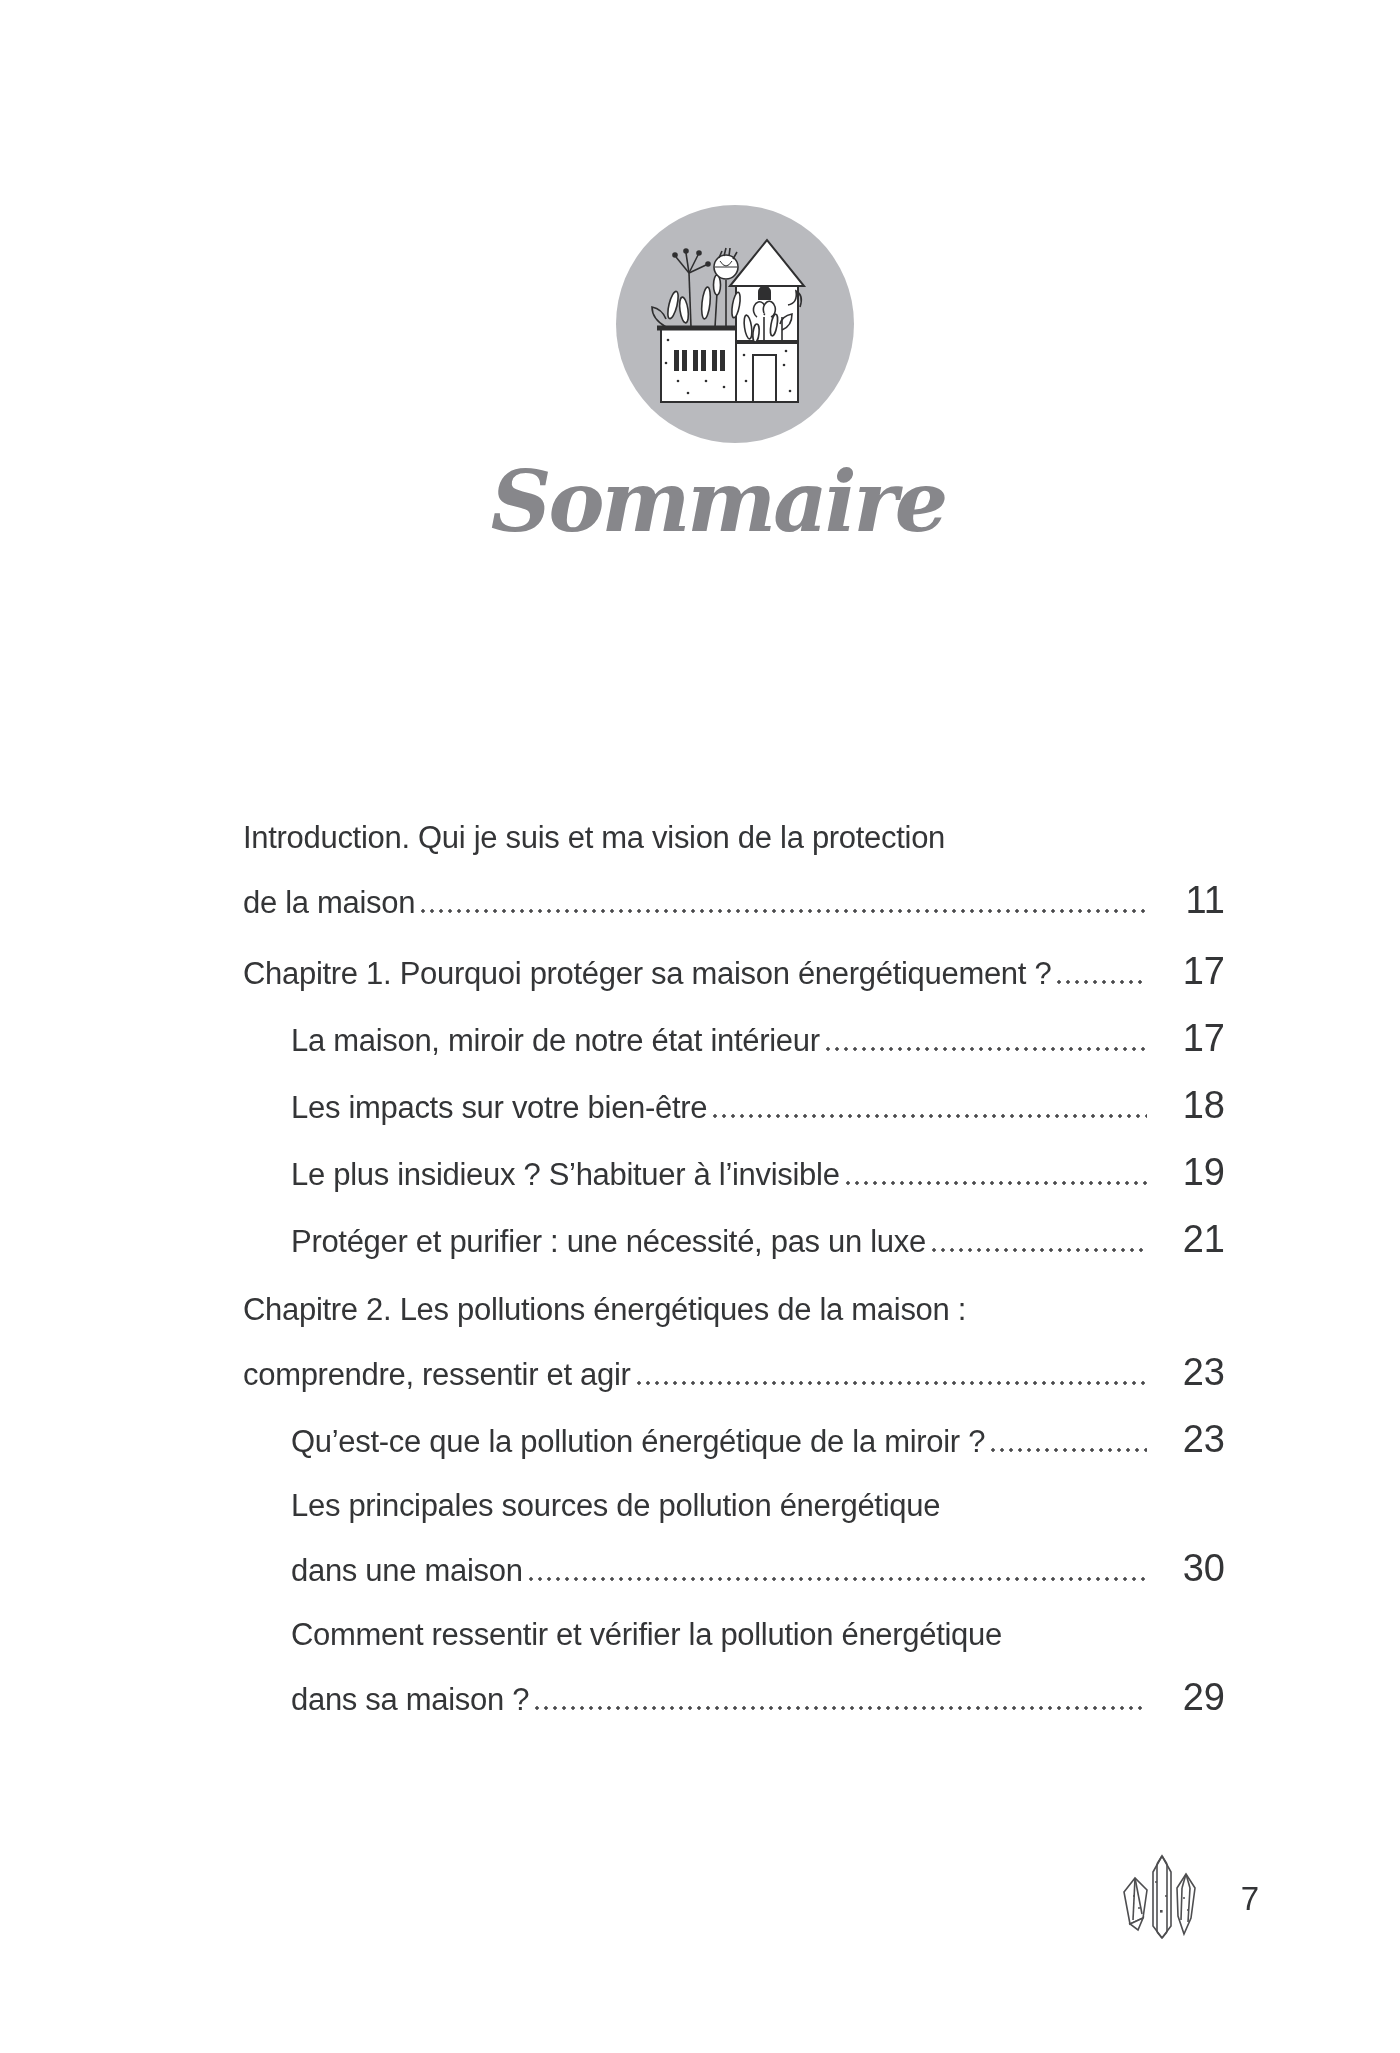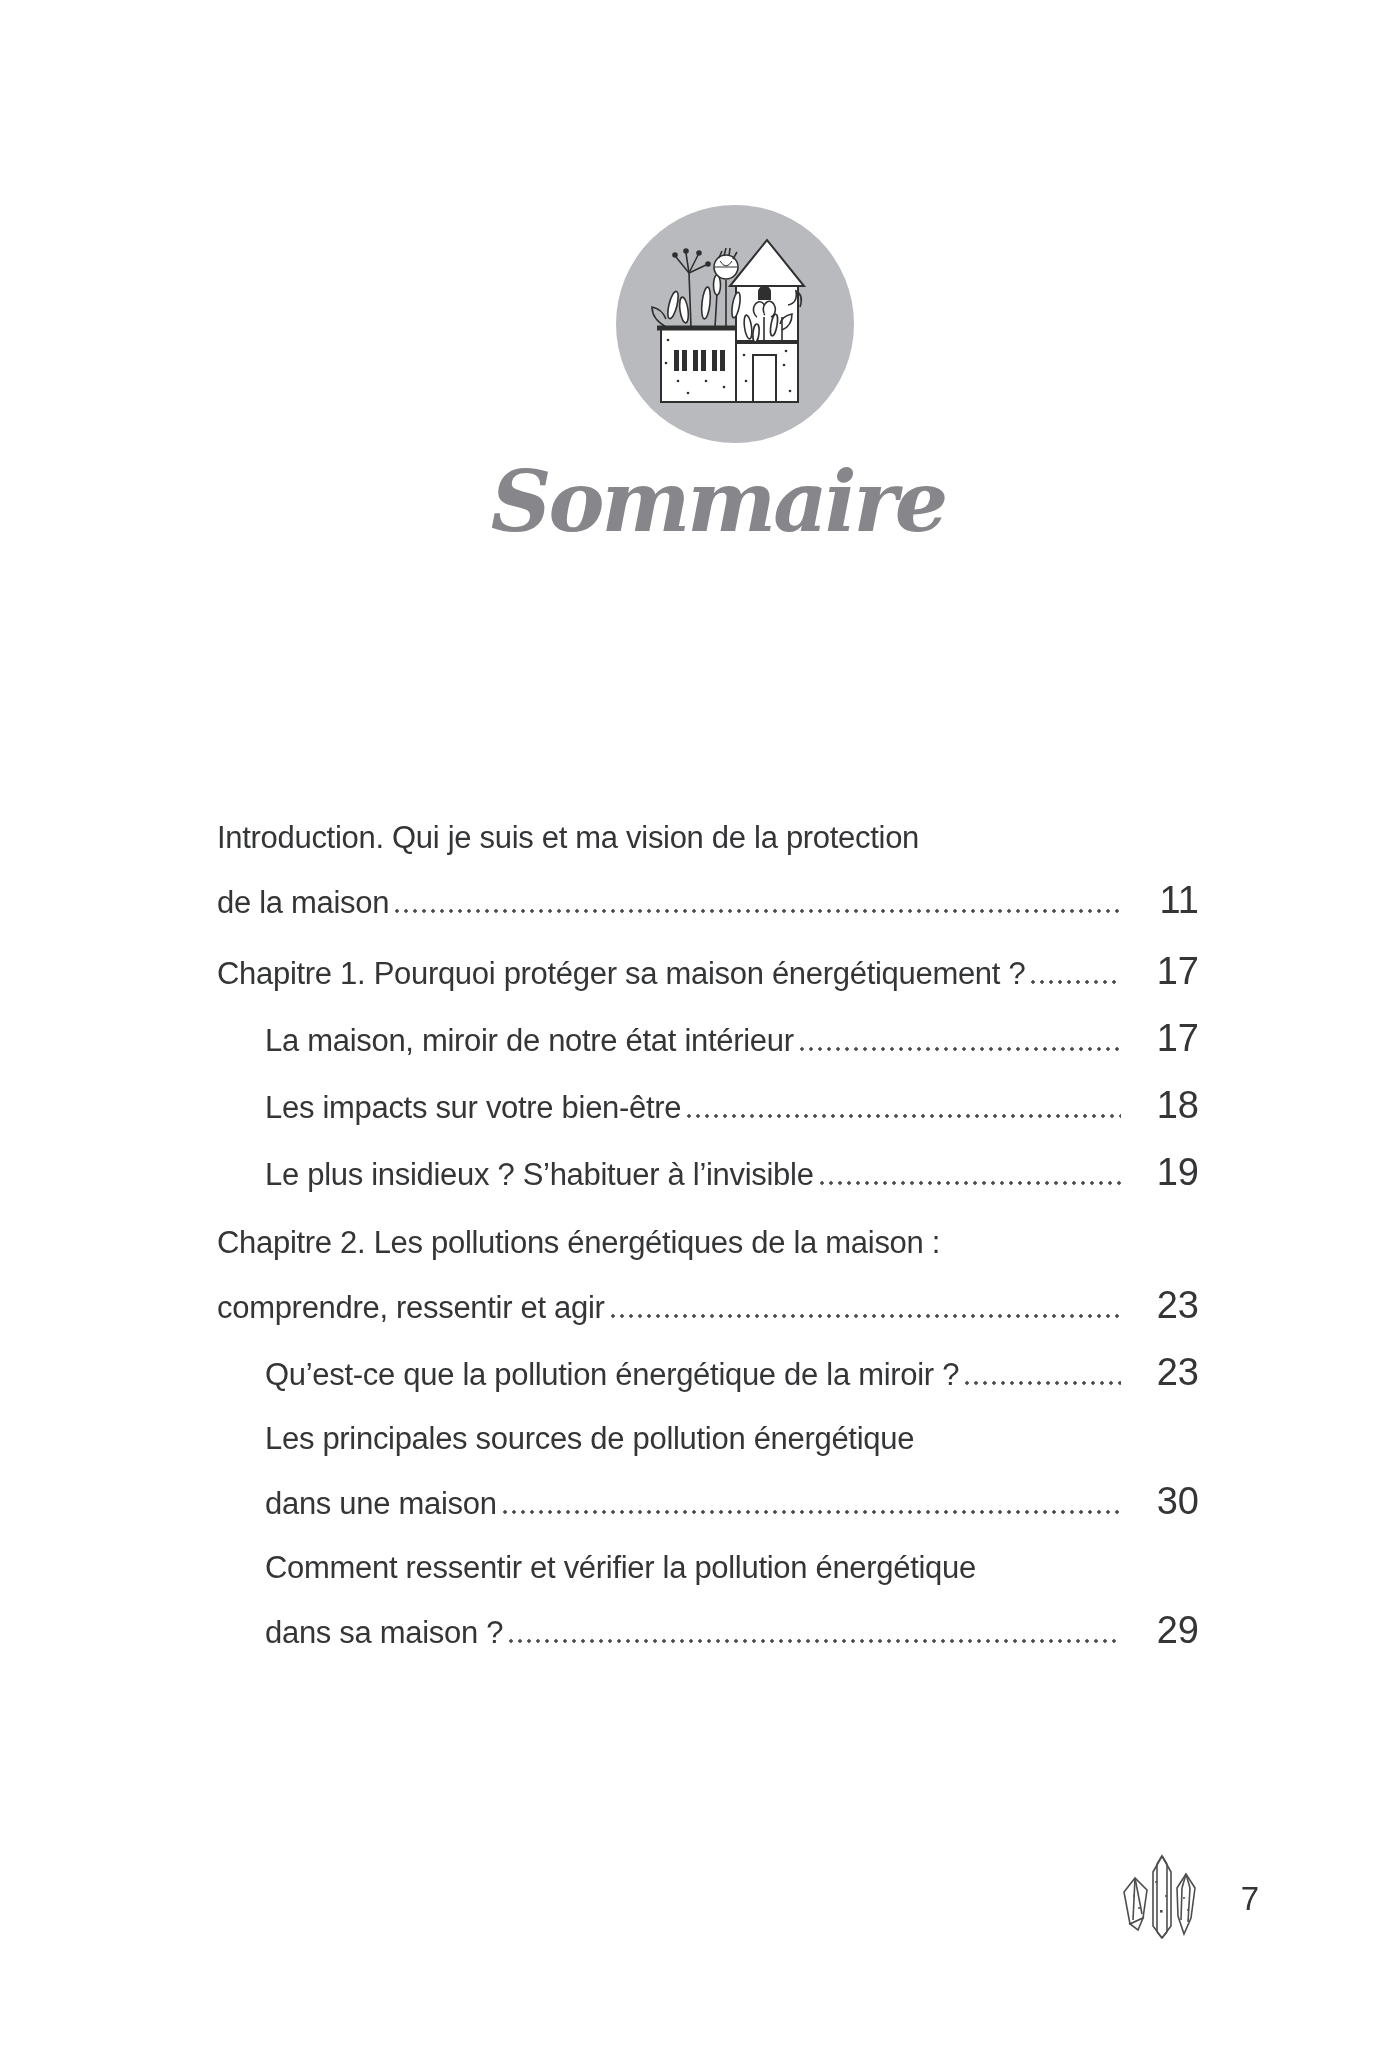--- a/index.html
+++ b/index.html
@@ -34,21 +34,21 @@
     font-style: italic;
     font-weight: bold;
     font-size: 84px;
     letter-spacing: -3px;
     color: #87878b;
   }
 
   
   .toc {
     position: absolute;
-    left: 217px; top: 807px;
+    left: 243px; top: 807px;
     width: 982px;
     font-size: 31px;
     letter-spacing: -0.3px;
   }
   .toc-entry { margin-bottom: 5px; }
   .toc-entry.gap-before { margin-top: 9px; }
   .toc-entry.lv1 { padding-left: 48px; }
   .toc-line {
     display: flex;
     align-items: baseline;
@@ -202,20 +202,27 @@
     </div>
 
     <div class="toc-entry lv1">
       <div class="toc-line">
         <span class="toc-text">Le plus insidieux ? S’habituer à l’invisible</span>
         <span class="leader"></span>
         <span class="page-num">19</span>
       </div>
     </div>
 
+    <div class="toc-entry lv1">
+      <div class="toc-line">
+        <span class="toc-text">Protéger et purifier : une nécessité, pas un luxe</span>
+        <span class="leader"></span>
+        <span class="page-num">21</span>
+      </div>
+    </div>
 
     <div class="toc-entry lv0 gap-before">
       <div class="toc-line">
           <span class="toc-text">Chapitre 2. Les pollutions énergétiques de la maison :</span>
         </div>
       <div class="toc-line">
         <span class="toc-text">comprendre, ressentir et agir</span>
         <span class="leader"></span>
         <span class="page-num">23</span>
       </div>

